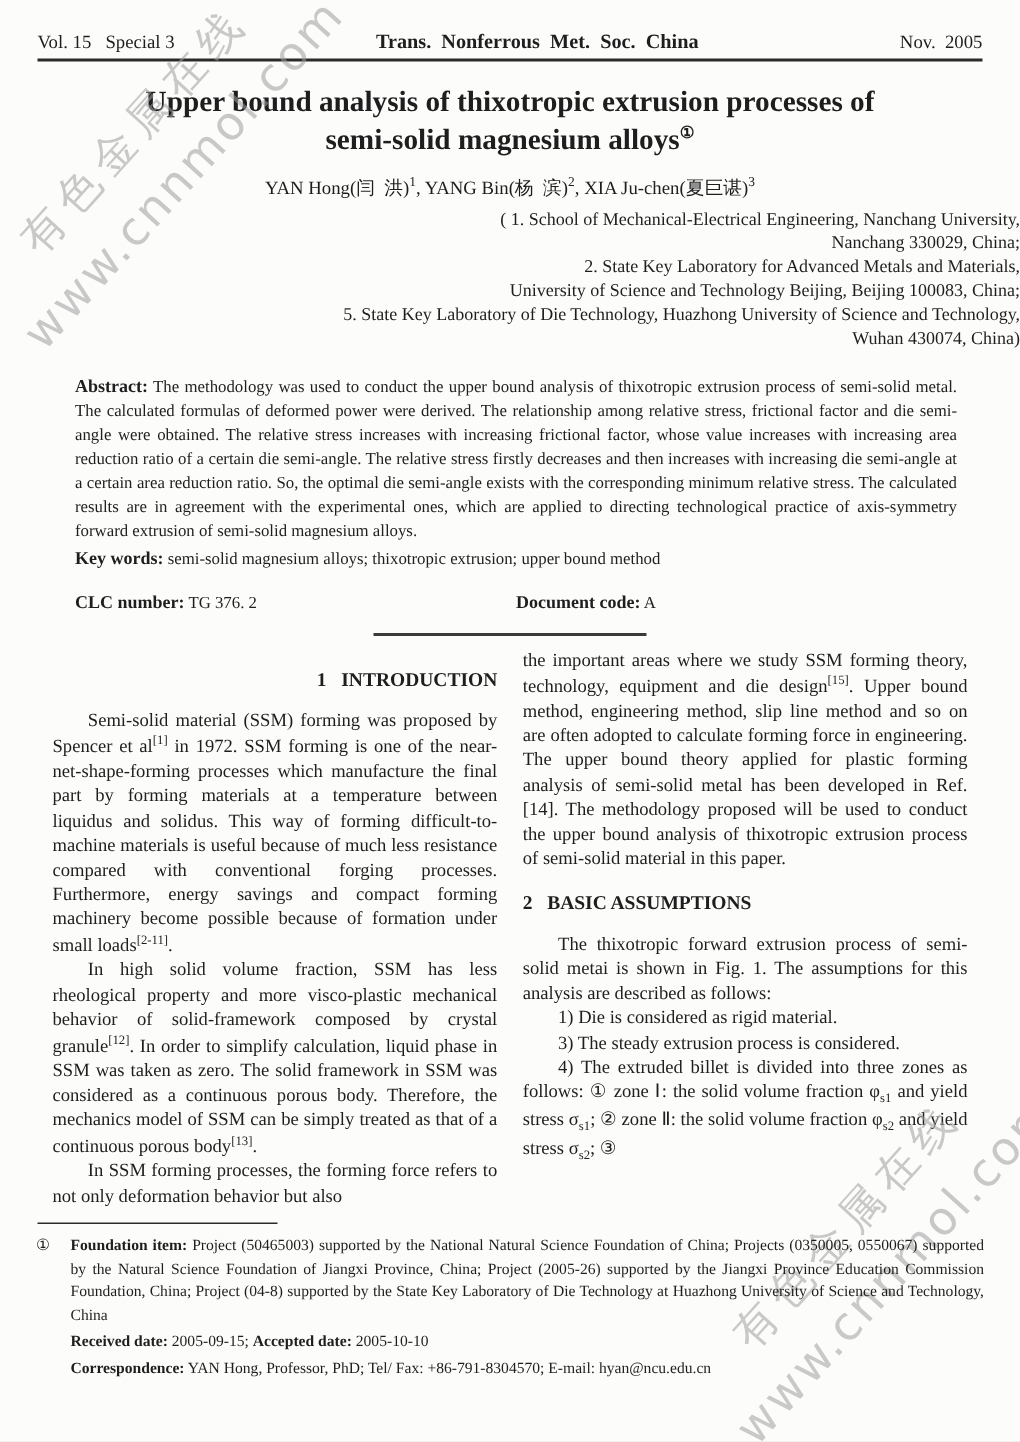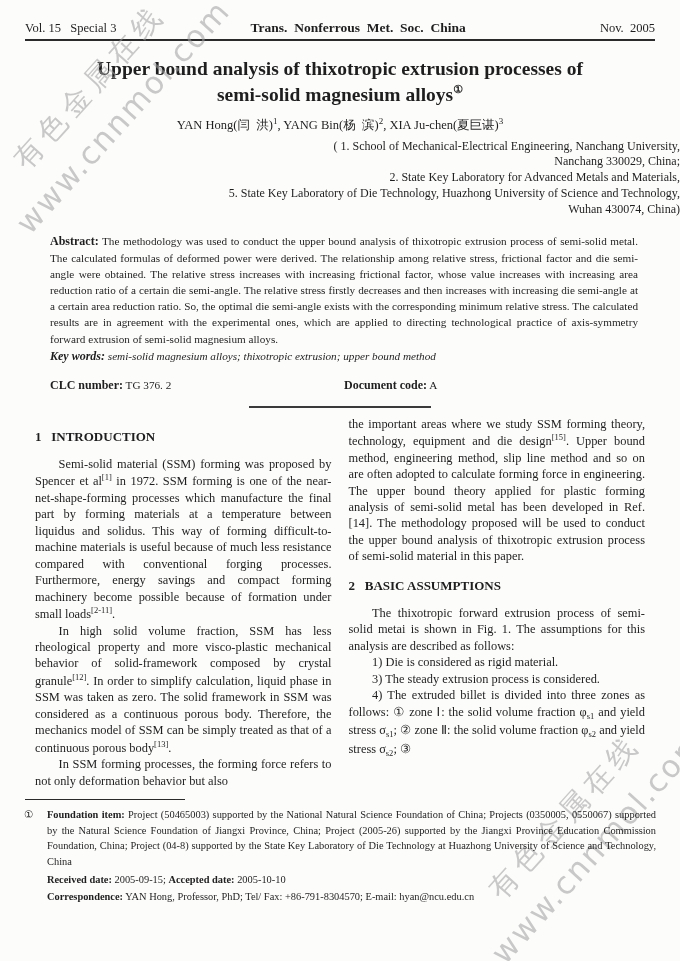--- a/index.html
+++ b/index.html
@@ -60,21 +60,21 @@
   .authors-line sup{font-size:9px;}
   .affiliations{margin-top:4px;text-align:right;font-size:12px;line-height:1.32;}
   
   .abstract-block{
     margin:15px 42px 0 50px;
     font-size:11.2px;
     line-height:1.44;
     text-align:justify;
   }
   .abstract-block .lbl,.kw-line .lbl,.clc-row .lbl{font-weight:bold;font-size:12px;}
-  .kw-line{margin:2px 42px 0 50px;font-size:11.2px;font-style:italic;}
+  .kw-line{margin:2px 42px 0 50px;font-size:11.2px;}
   .clc-row{display:flex;margin:14px 42px 0 50px;font-size:11.2px;}
   .clc-row .half{width:50%;}
   .mid-divider{
     width:182px;height:0;
     border-top:2px solid #3a3a3a;
     margin:13px auto 0 auto;
   }
   
   .columns{
     display:flex;
@@ -92,21 +92,21 @@
   .col p.noindent{text-indent:0;}
   .col sup{font-size:8.5px;}
   .col sub{font-size:8.5px;}
   .sec-heading{
     font-weight:bold;
     font-size:13px;
     text-indent:0 !important;
     text-align:left;
     margin:0 0 11px 0 !important;
   }
-  .sec-heading.first{margin-top:12px !important;}
+  .sec-heading.first{margin-top:12px !important;text-align:right;}
   .sec-heading.later{margin-top:12px !important;}
   
   .foot-rule{
     width:160px;height:0;
     border-top:1.5px solid #2a2a2a;
     margin:10px 0 7px 25px;
   }
   .footnote-block{
     margin:0 24px;
     font-size:10.4px;
@@ -143,20 +143,21 @@
     <div>Upper bound analysis of thixotropic extrusion processes of</div>
     <div><span>semi-solid magnesium alloys</span><sup>①</sup></div>
   </div>
 
   <div class="authors-line">YAN Hong(闫&nbsp; 洪)<sup>1</sup>, YANG Bin(杨&nbsp; 滨)<sup>2</sup>, XIA Ju-chen(夏巨谌)<sup>3</sup></div>
 
   <div class="affiliations">
     <div>( 1.  School of Mechanical-Electrical Engineering,  Nanchang University,</div>
     <div>Nanchang 330029,  China;</div>
     <div>2.  State Key Laboratory for Advanced Metals and Materials,</div>
+    <div>University of Science and Technology Beijing,  Beijing 100083,  China;</div>
     <div>5.  State Key Laboratory of Die Technology,  Huazhong University of Science and Technology,</div>
     <div>Wuhan 430074,  China)</div>
   </div>
 
   <div class="abstract-block">
     <span class="lbl">Abstract:</span><span> The methodology was used to conduct the upper bound analysis of thixotropic extrusion process of semi-solid metal. The calculated formulas of deformed power were derived. The relationship among relative stress, frictional factor and die semi-angle were obtained. The relative stress increases with increasing frictional factor, whose value increases with increasing area reduction ratio of a certain die semi-angle. The relative stress firstly decreases and then increases with increasing die semi-angle at a certain area reduction ratio. So, the optimal die semi-angle exists with the corresponding minimum relative stress. The calculated results are in agreement with the experimental ones, which are applied to directing technological practice of axis-symmetry forward extrusion of semi-solid magnesium alloys.</span>
   </div>
 
   <div class="kw-line">
     <span class="lbl">Key words:</span><span> semi-solid magnesium alloys;  thixotropic extrusion;  upper bound method</span>

